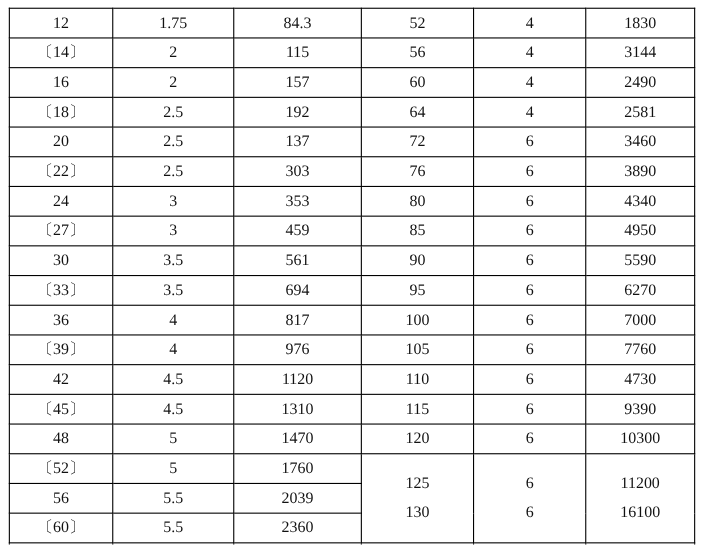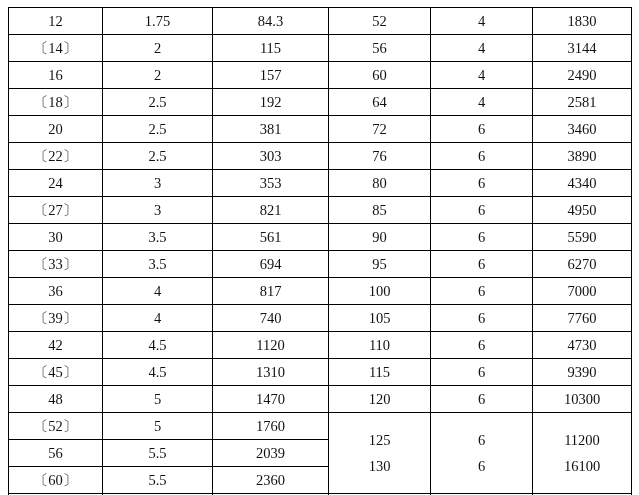--- a/index.html
+++ b/index.html
@@ -102,21 +102,21 @@
         <td>〔18〕</td>
         <td>2.5</td>
         <td>192</td>
         <td>64</td>
         <td>4</td>
         <td>2581</td>
       </tr>
       <tr>
         <td>20</td>
         <td>2.5</td>
-        <td>381</td>
+        <td>137</td>
         <td>72</td>
         <td>6</td>
         <td>3460</td>
       </tr>
       <tr>
         <td>〔22〕</td>
         <td>2.5</td>
         <td>303</td>
         <td>76</td>
         <td>6</td>
@@ -127,21 +127,21 @@
         <td>24</td>
         <td>3</td>
         <td>353</td>
         <td>80</td>
         <td>6</td>
         <td>4340</td>
       </tr>
       <tr>
         <td>〔27〕</td>
         <td>3</td>
-        <td>821</td>
+        <td>459</td>
         <td>85</td>
         <td>6</td>
         <td>4950</td>
       </tr>
       <tr>
         <td>30</td>
         <td>3.5</td>
         <td>561</td>
         <td>90</td>
         <td>6</td>
@@ -160,21 +160,21 @@
         <td>36</td>
         <td>4</td>
         <td>817</td>
         <td>100</td>
         <td>6</td>
         <td>7000</td>
       </tr>
       <tr>
         <td>〔39〕</td>
         <td>4</td>
-        <td>740</td>
+        <td>976</td>
         <td>105</td>
         <td>6</td>
         <td>7760</td>
       </tr>
 
       <tr class="group-start">
         <td>42</td>
         <td>4.5</td>
         <td>1120</td>
         <td>110</td>

